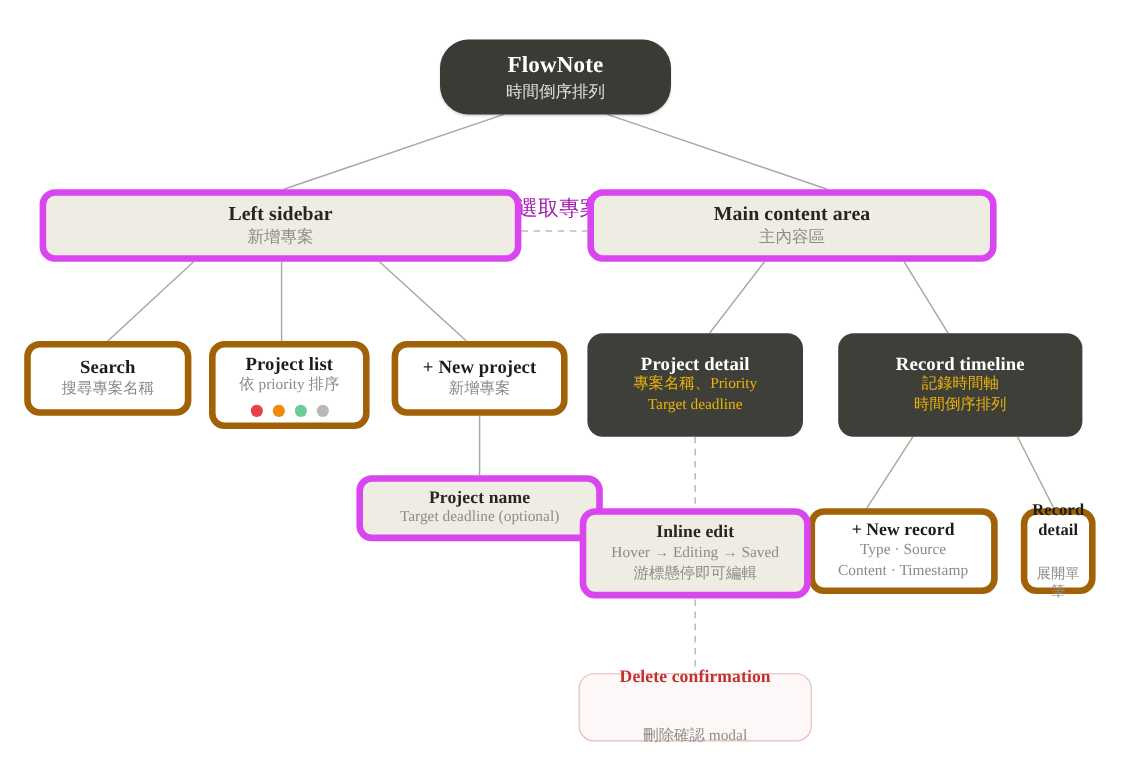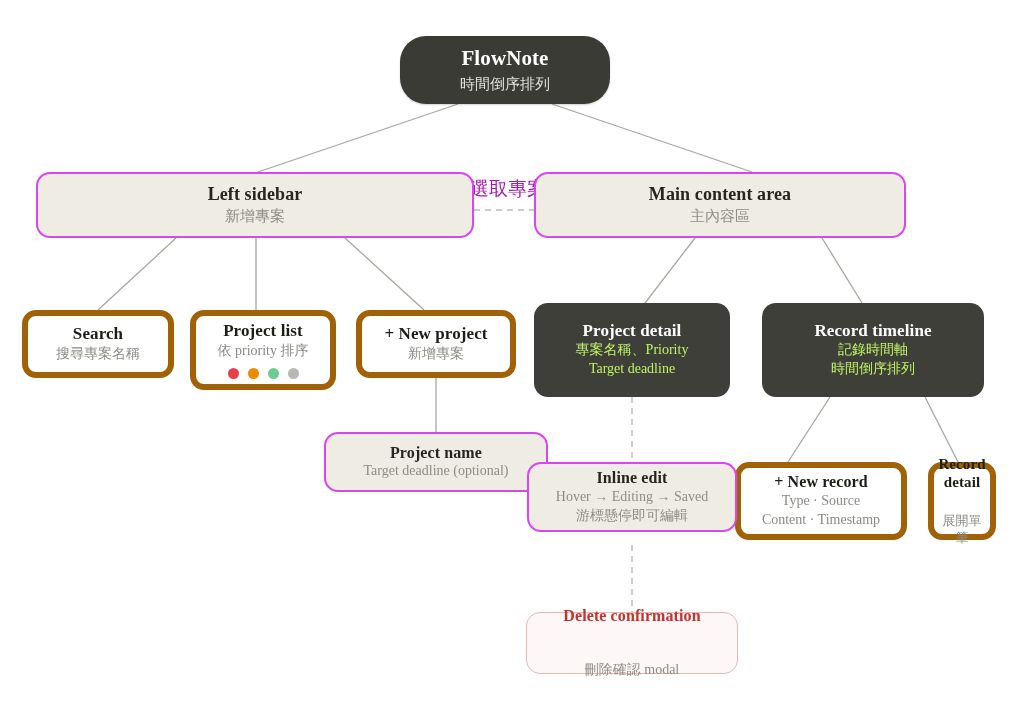--- a/index.html
+++ b/index.html
@@ -55,25 +55,25 @@
     box-shadow: 0 1px 2px rgba(0,0,0,0.18);
   }
   .v-root .title { color: #ffffff; font-size: 21px; }
   .v-root .sub   { color: #e2e1dc; font-size: 15px; margin-top: 2px; }
 
   .v-dark {
     background: #3f3f3a;
     border-radius: 14px;
   }
   .v-dark .title { color: #ffffff; font-size: 17px; }
-  .v-dark .sub   { color: #bef264; font-size: 14px; }
+  .v-dark .sub   { color: #eab308; font-size: 14px; }
 
   .v-beige {
     background: #efece4;
-    border: 2px solid #d946ef;
+    border: 6px solid #d946ef;
   }
   .v-beige .title { color: #26261f; }
   .v-beige .sub   { color: #8e8c85; }
 
   .v-white {
     background: #ffffff;
     border: 6px solid #a16207;
   }
   .v-white .title { color: #1d1d18; }
   .v-white .sub   { color: #8b8a84; }
@@ -197,21 +197,21 @@
     <div class="title">Record timeline</div>
     <div class="sub">記錄時間軸</div>
     <div class="sub">時間倒序排列</div>
   </div>
 
   <div class="node v-beige t-16 s-14 stack-back" style="left:324px; top:432px; width:224px; height:60px;">
     <div class="title">Project name</div>
     <div class="sub">Target deadline (optional)</div>
   </div>
 
-  <div class="node v-beige t-16 s-14 stack-front" style="left:527px; top:462px; width:210px; height:70px;">
+  <div class="node v-beige t-16 s-14 stack-front" style="left:527px; top:462px; width:210px; height:82px;">
     <div class="title">Inline edit</div>
     <div class="sub">Hover → Editing → Saved</div>
     <div class="sub">游標懸停即可編輯</div>
   </div>
 
   <div class="node v-white t-16 s-14 stack-back" style="left:735px; top:462px; width:172px; height:78px;">
     <div class="title">+ New record</div>
     <div class="sub">Type · Source</div>
     <div class="sub">Content · Timestamp</div>
   </div>

